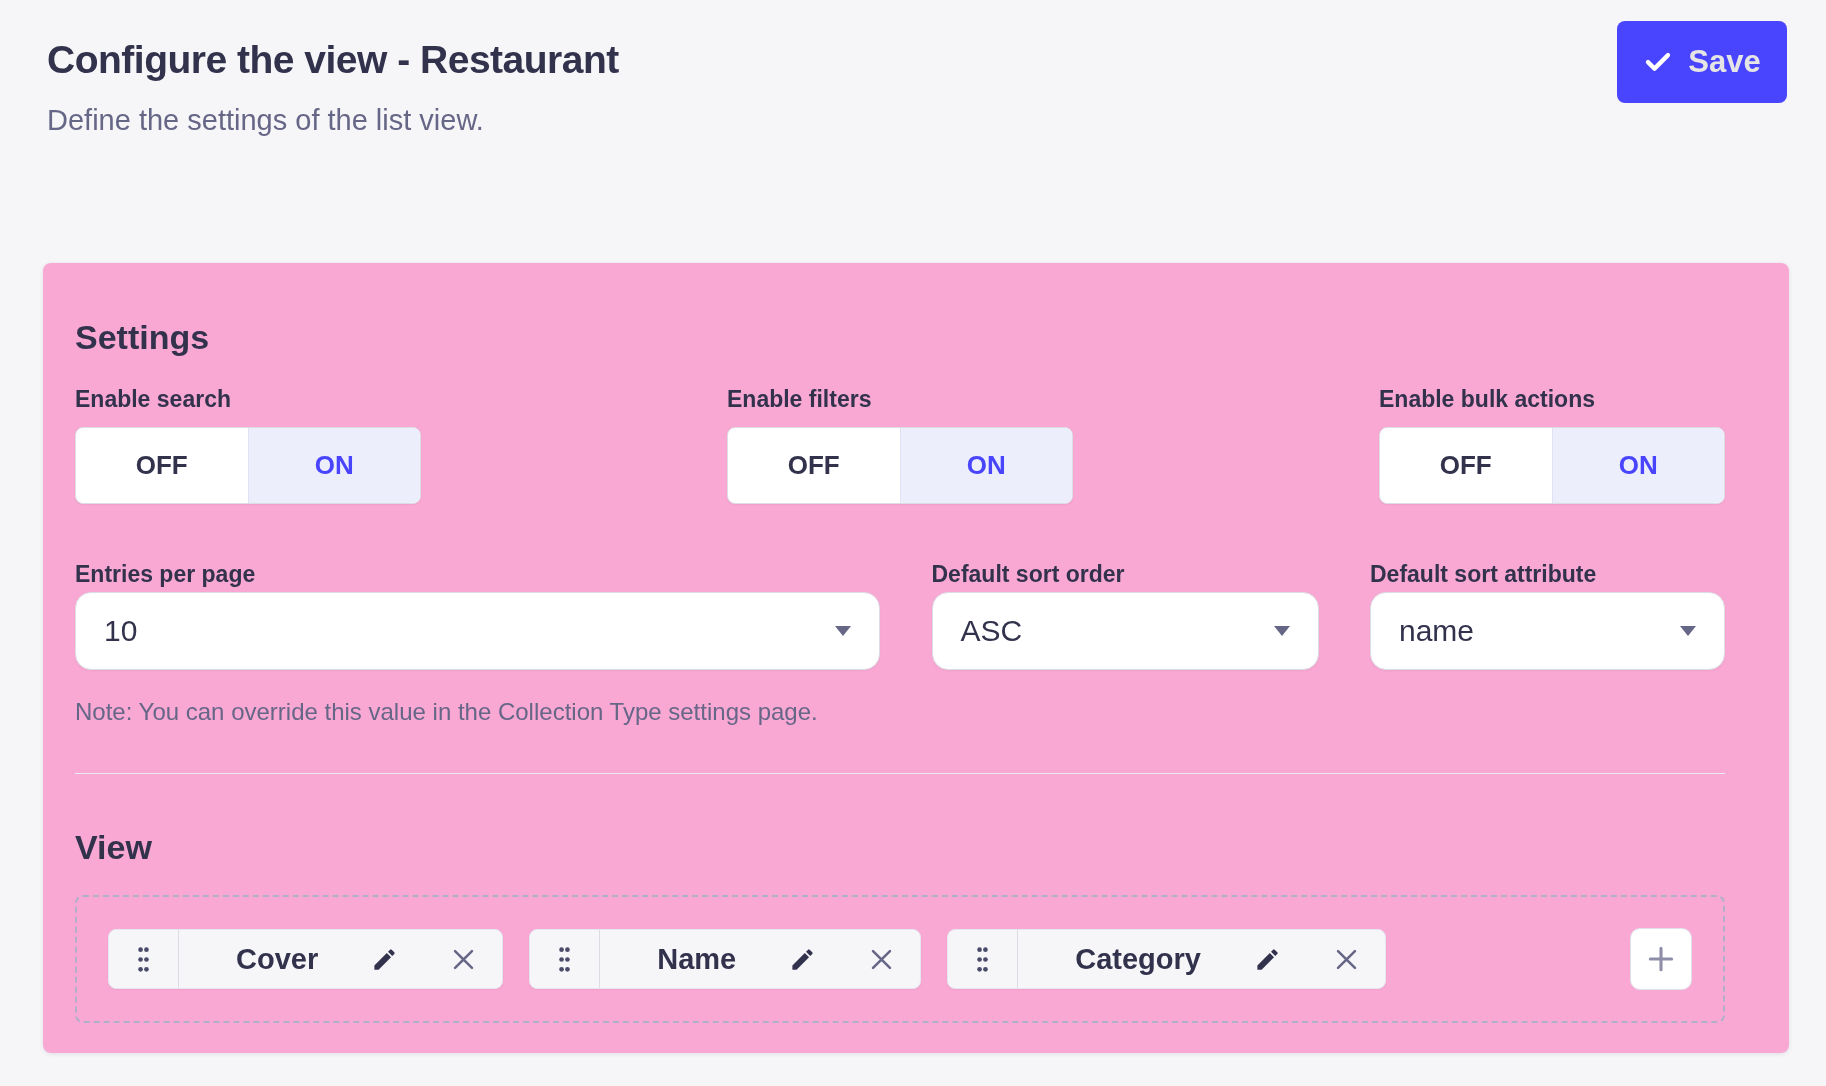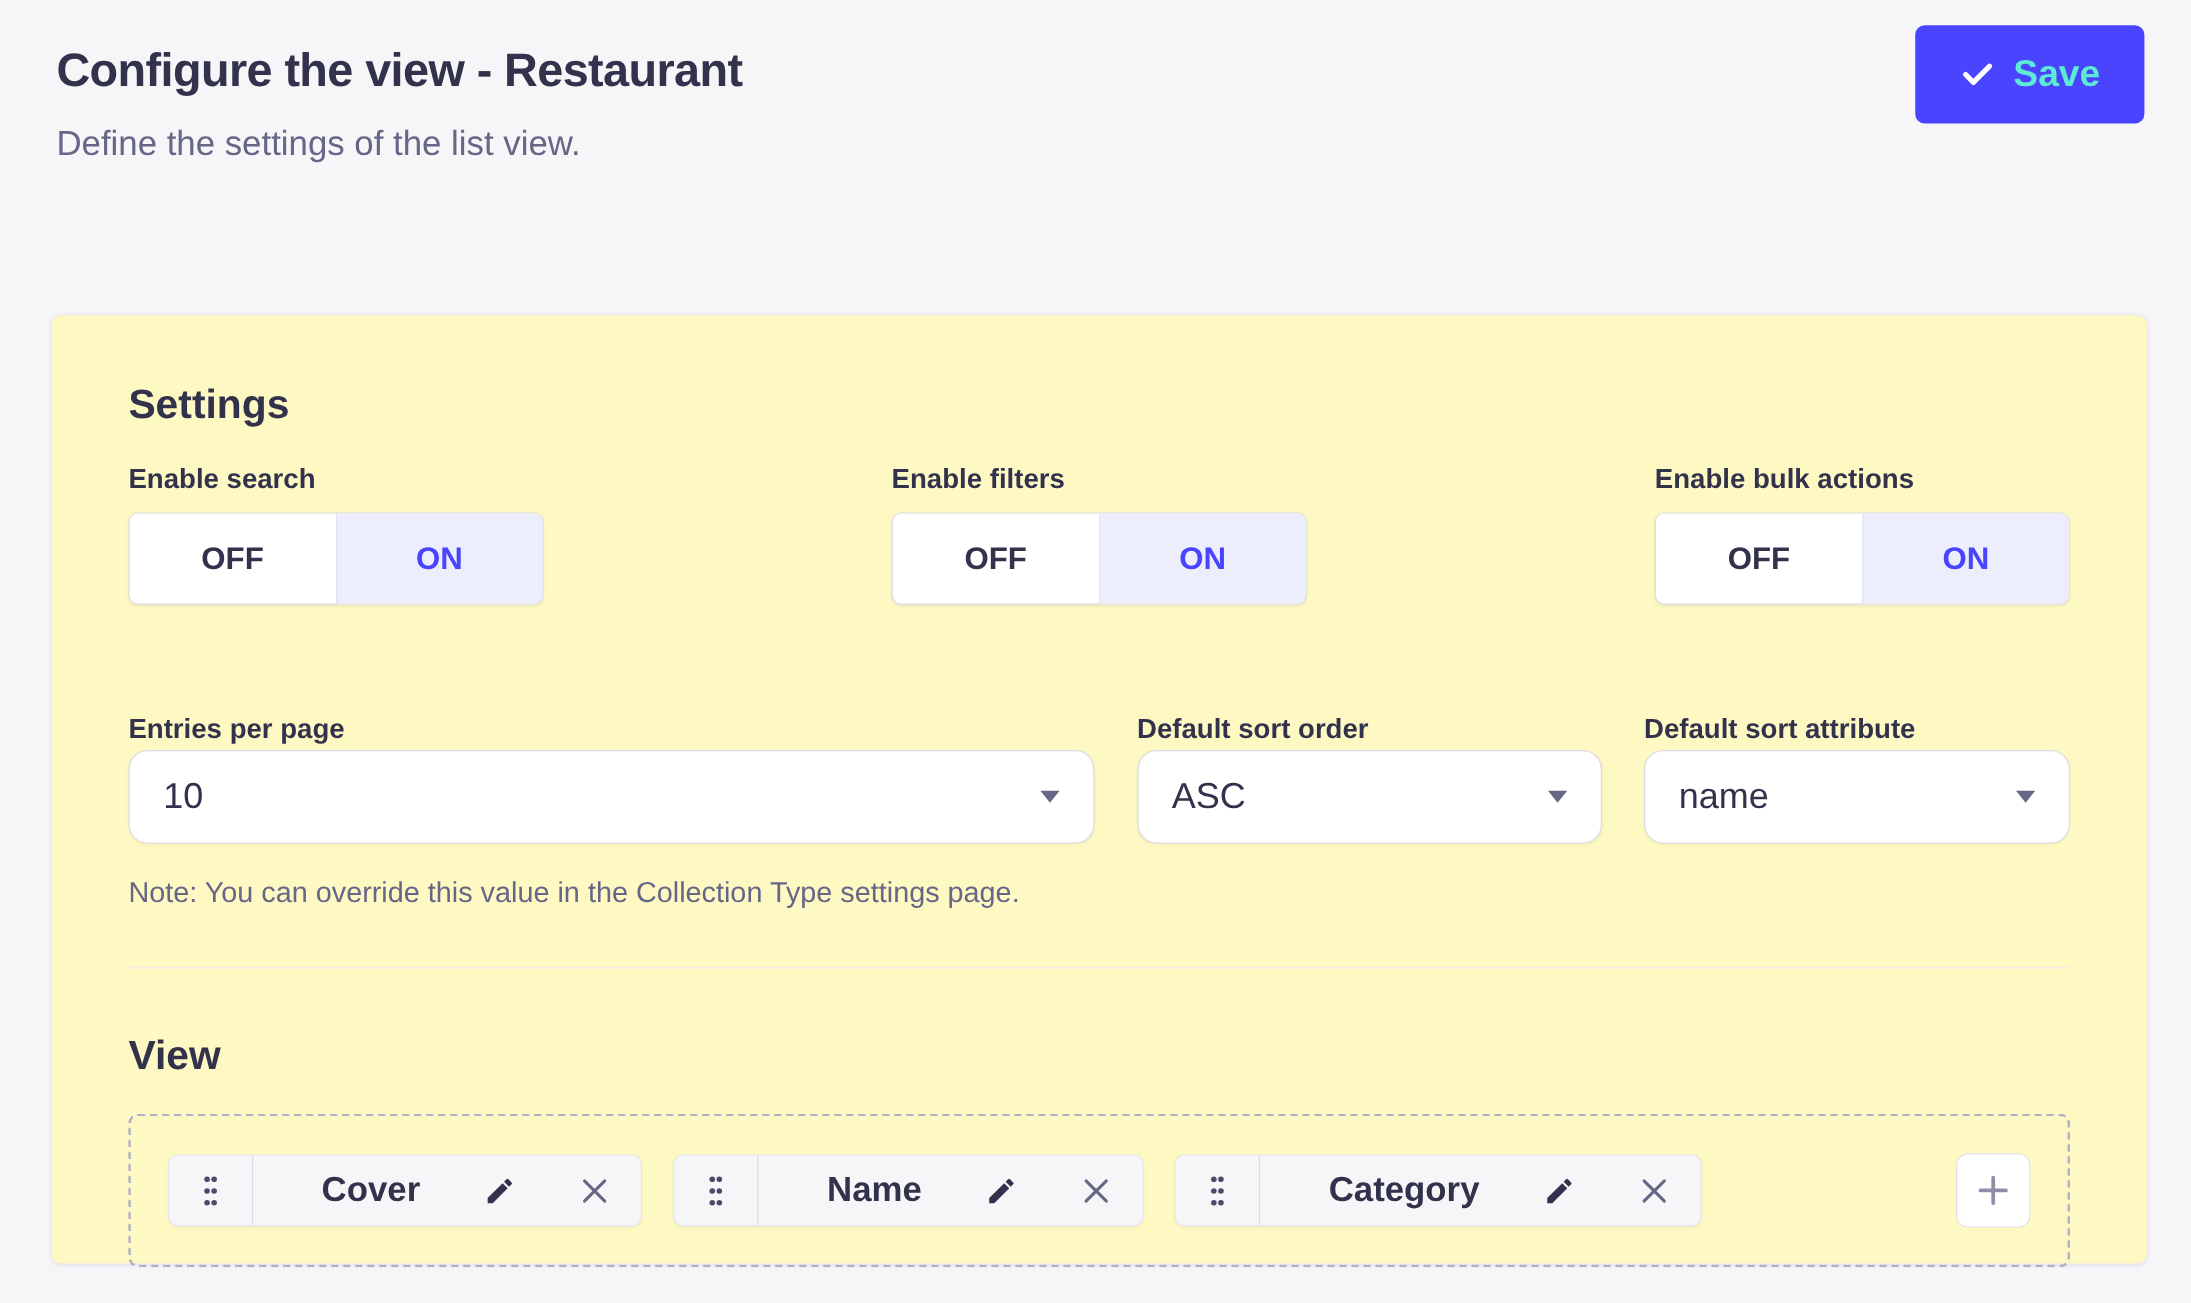--- a/index.html
+++ b/index.html
@@ -8,35 +8,35 @@
     background: #f6f6f9;
     font-family: "Liberation Sans", "DejaVu Sans", sans-serif;
     color: #32324d;
   }
   
   .header { position: relative; padding: 26px 40px 0 47px; }
   .page-title { font-size: 39px; line-height: 68px; font-weight: bold; color: #32324d; letter-spacing: -0.5px; }
   .page-subtitle { margin-top: 8px; font-size: 29px; line-height: 36px; color: #666687; }
   .save-btn {
     position: absolute; top: 21px; right: 39px;
-    width: 191px; height: 82px;
-    background: #4945ff; color: #5eead4;
+    width: 170px; height: 82px;
+    background: #4945ff; color: #e5e5e5;
     border: none; border-radius: 8px;
     font-family: inherit; font-size: 31px; font-weight: bold;
     display: flex; align-items: center; justify-content: center; gap: 15px;
     cursor: pointer;
   }
   .save-btn svg { display: block; }
   
   .card {
     margin: 125px 37px 0 43px;
-    background: #fef9c3;
+    background: #f9a8d4;
     border-radius: 8px;
     box-shadow: 0 1px 4px rgba(33,33,52,0.1);
-    padding: 53px 64px 50px 64px;
+    padding: 53px 64px 50px 32px;
     height: 790px;
   }
   .section-heading { font-size: 34px; line-height: 42px; font-weight: bold; color: #32324d; }
   
   .toggles-row { margin-top: 27px; display: flex; justify-content: space-between; }
   .toggle-field { width: 346px; }
   .field-label { display: block; font-size: 23px; line-height: 28px; font-weight: bold; color: #32324d; }
   .toggle {
     margin-top: 14px; height: 77px; width: 100%;
     border: 1px solid #dcdce4; border-radius: 8px;
@@ -44,21 +44,21 @@
     box-shadow: 0 1px 2px rgba(33,33,52,0.06);
   }
   .toggle .seg {
     flex: 1; border: none; background: transparent; cursor: pointer;
     font-family: inherit; font-size: 26px; font-weight: bold; color: #32324d;
     display: flex; align-items: center; justify-content: center;
   }
   .toggle .seg.on { border-left: 1px solid #dcdce4; }
   .toggle .seg.active { background: #edeefc; color: #4945ff; border-left-color: #e0e1f5; }
   
-  .selects-row { margin-top: 89px; display: flex; justify-content: space-between; }
+  .selects-row { margin-top: 56px; display: flex; justify-content: space-between; }
   .select-field:nth-child(1) { width: 805px; }
   .select-field:nth-child(2) { width: 387px; }
   .select-field:nth-child(3) { width: 355px; }
   .select-box {
     margin-top: 4px; height: 78px; width: 100%;
     border: 1px solid #dcdce4; border-radius: 16px; background: #ffffff;
     display: flex; align-items: center; padding: 0 28px;
     font-size: 30px; color: #32324d; cursor: pointer;
     box-shadow: 0 1px 2px rgba(33,33,52,0.06);
   }

